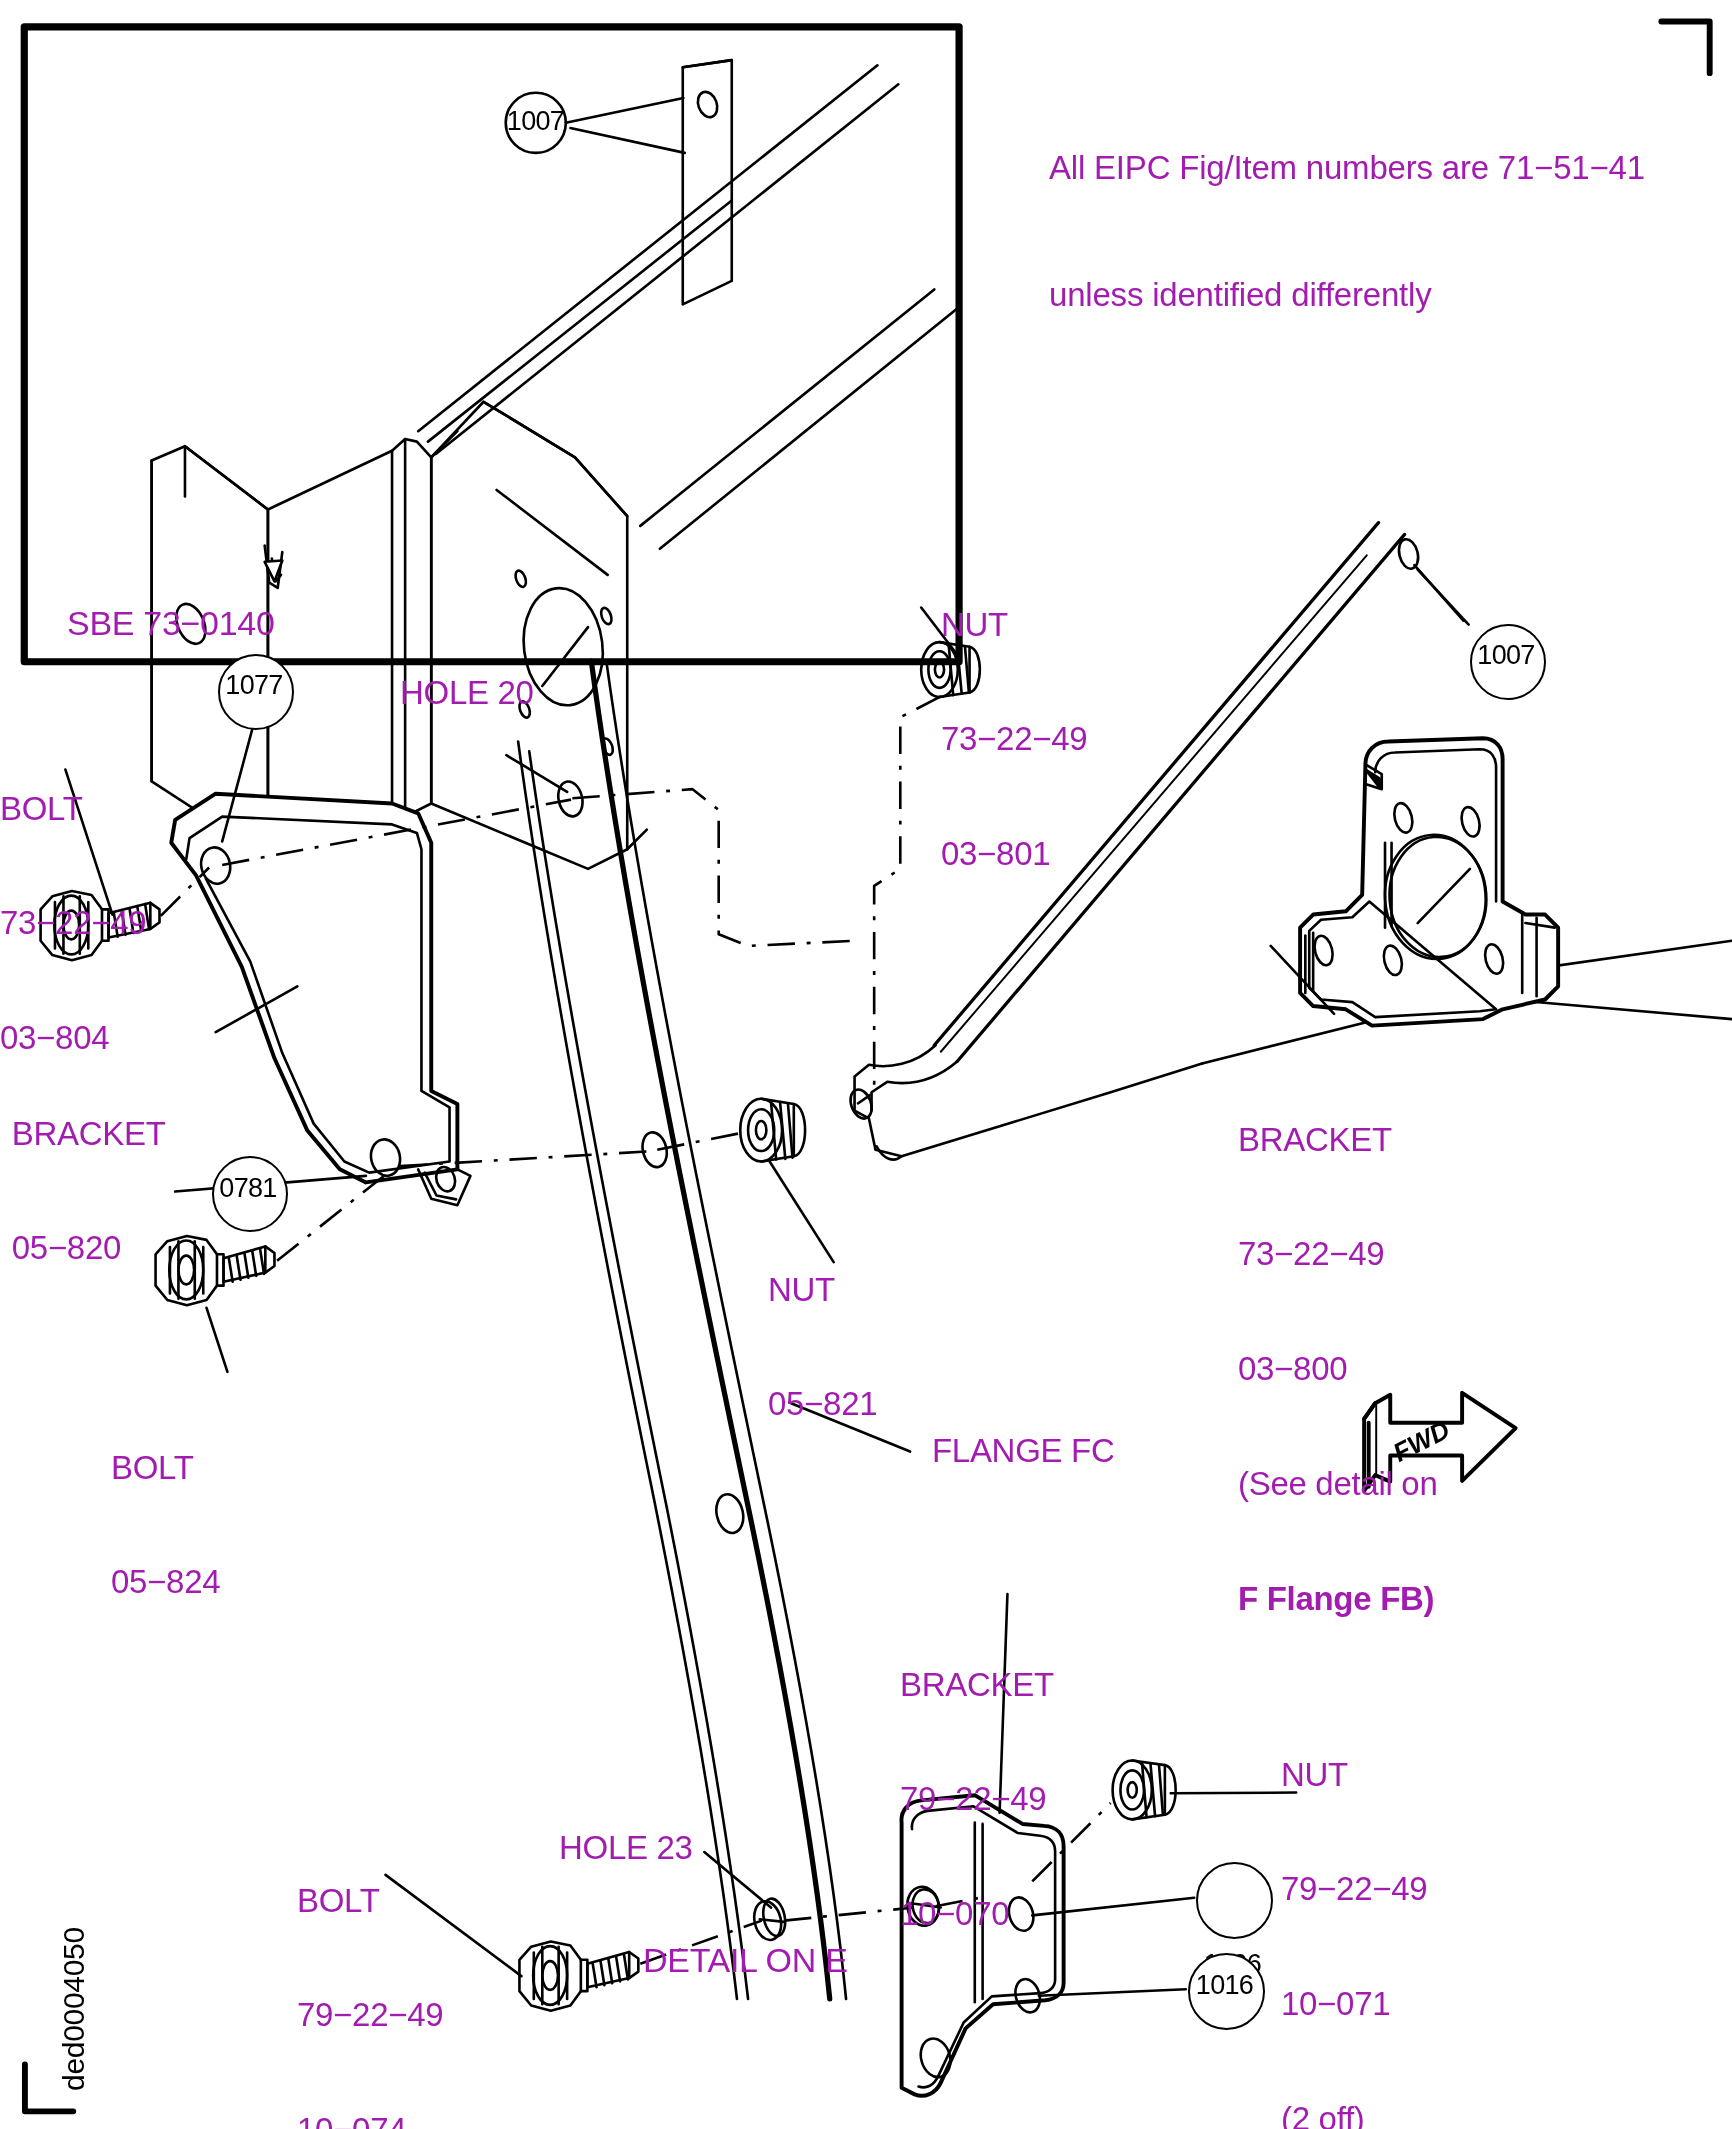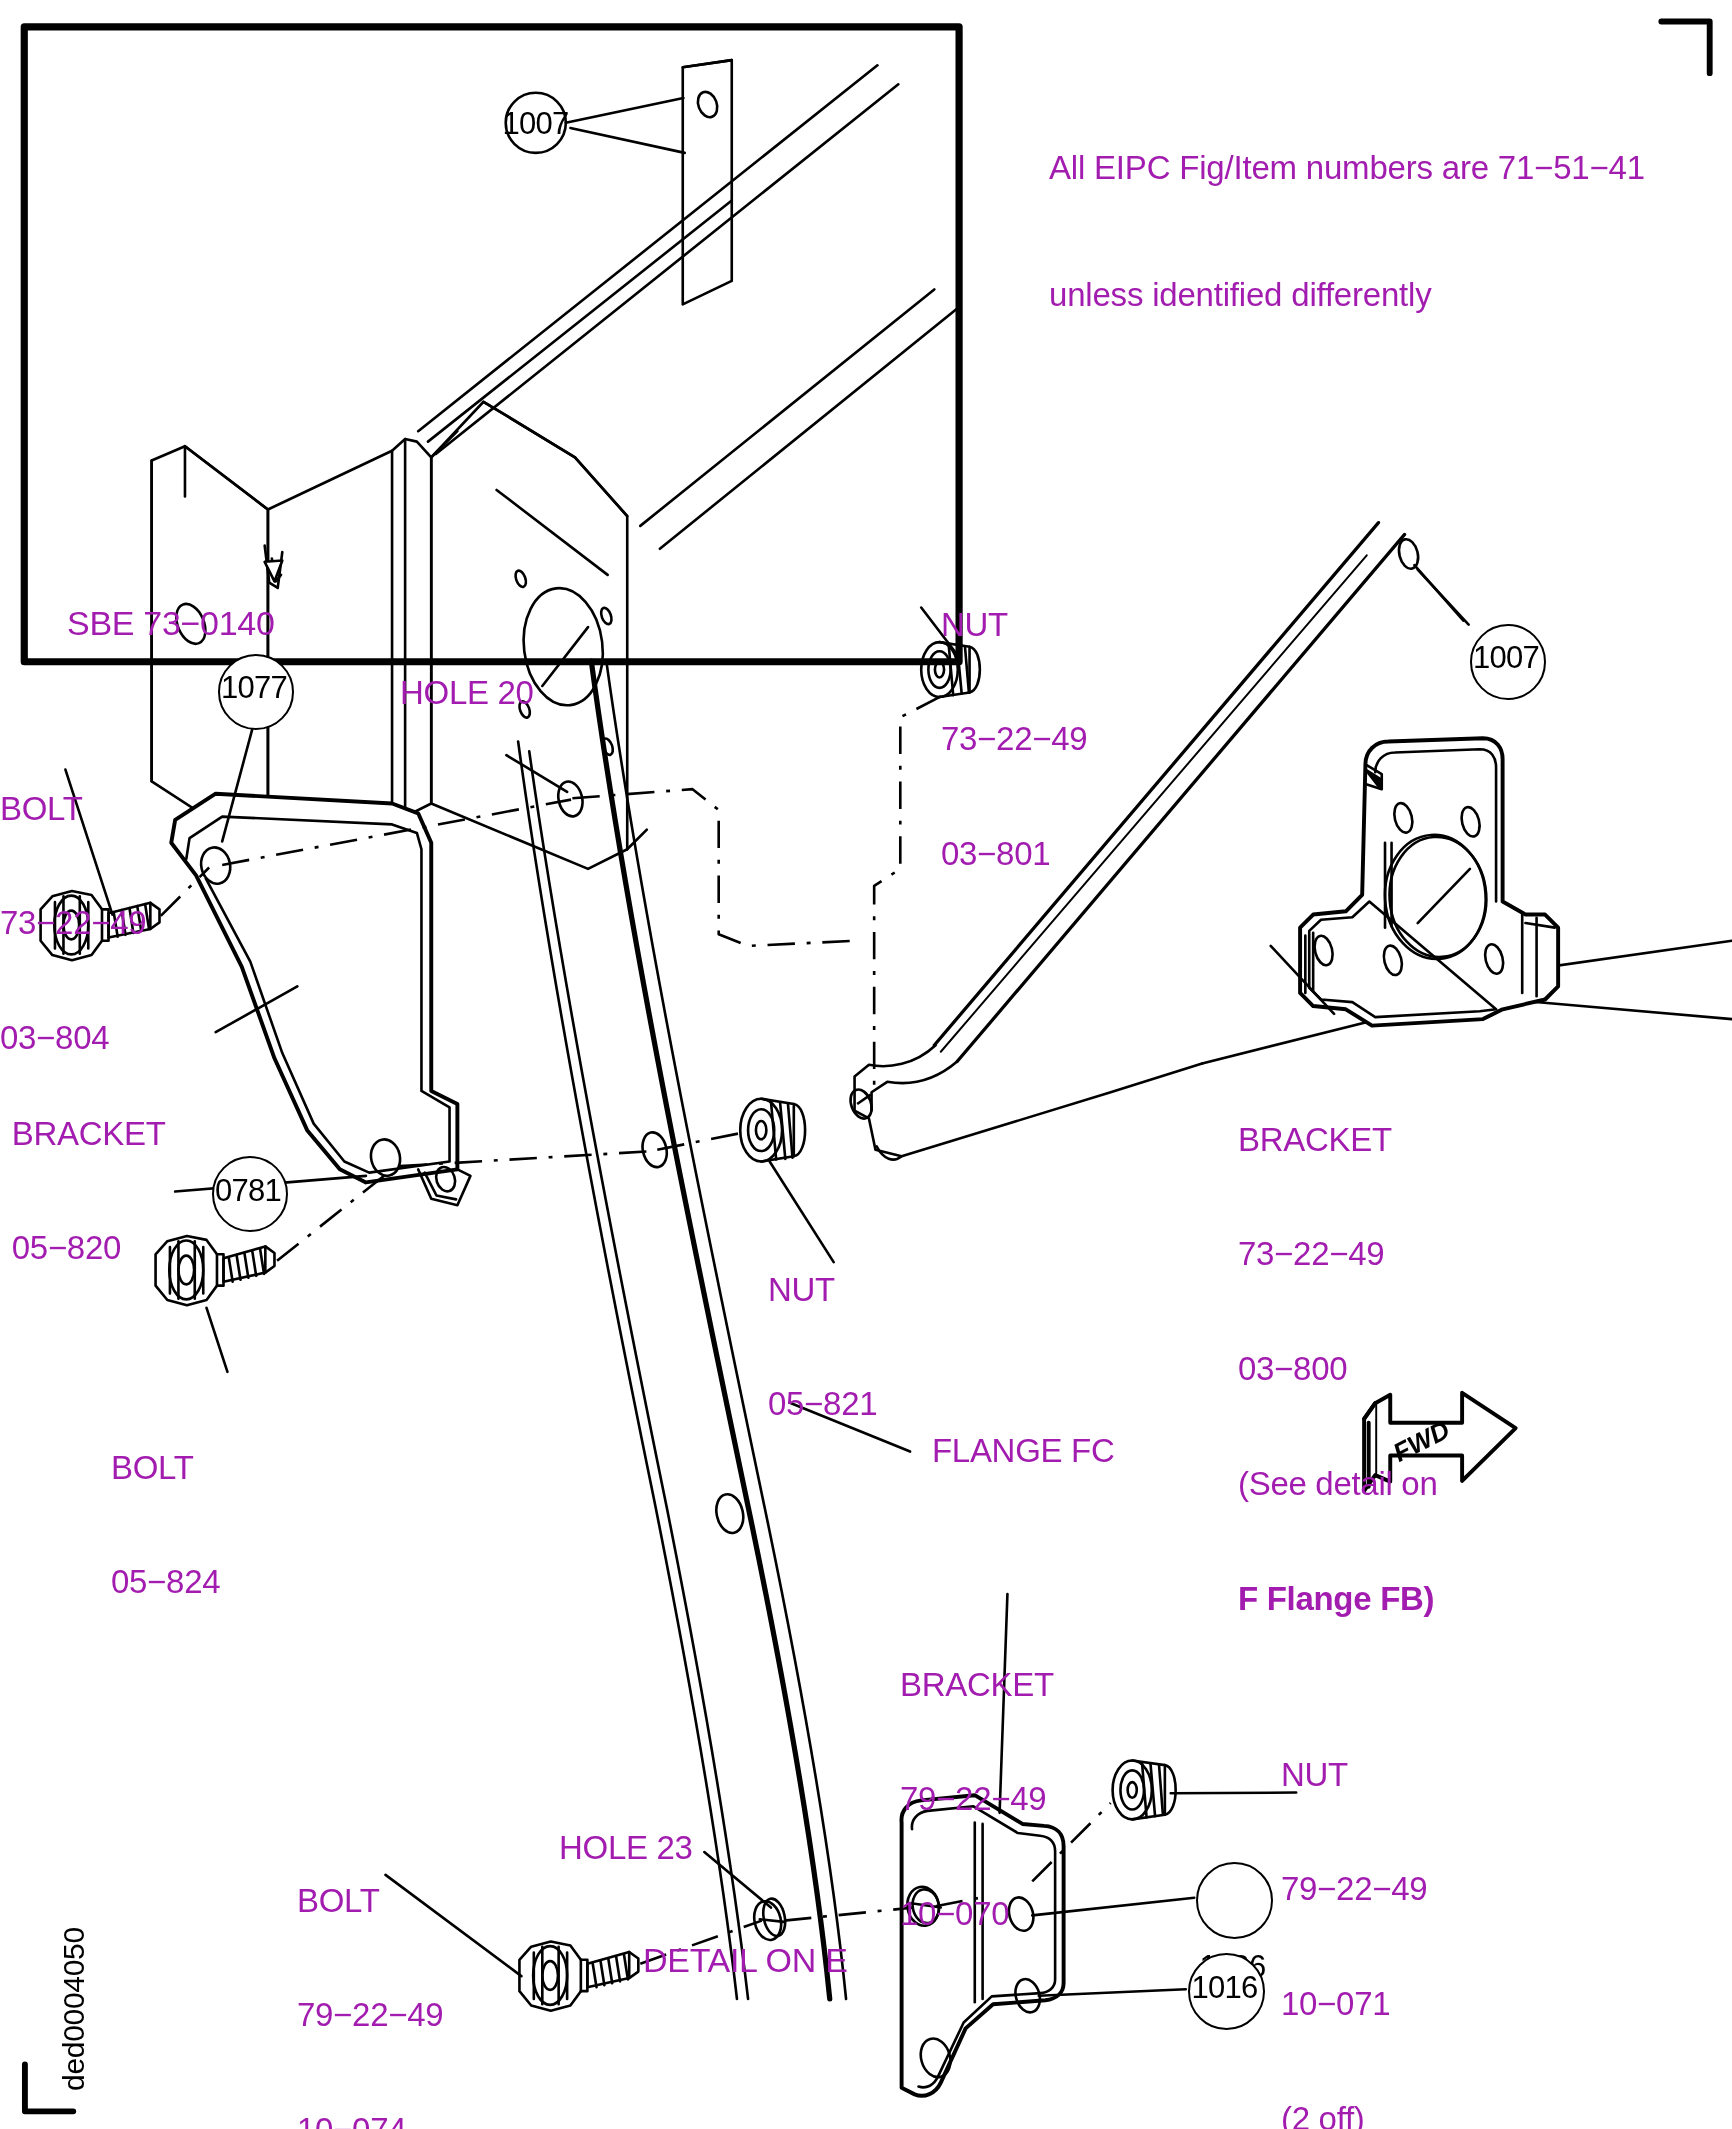--- a/index.html
+++ b/index.html
@@ -30,21 +30,21 @@
   .vert{
     position:absolute;
     transform-origin:0 0;
     transform:rotate(-90deg);
     font-size:30px;
     white-space:nowrap;
     letter-spacing:-0.3px;
   }
   .balloon-txt{
     position:absolute;
-    font-size:31px;
+    font-size:27px;
     text-align:center;
     letter-spacing:-0.7px;
   }
   .fwdtxt{
     position:absolute;
     font-size:26px;
     font-weight:bold;
     font-style:italic;
     letter-spacing:0px;
   }

